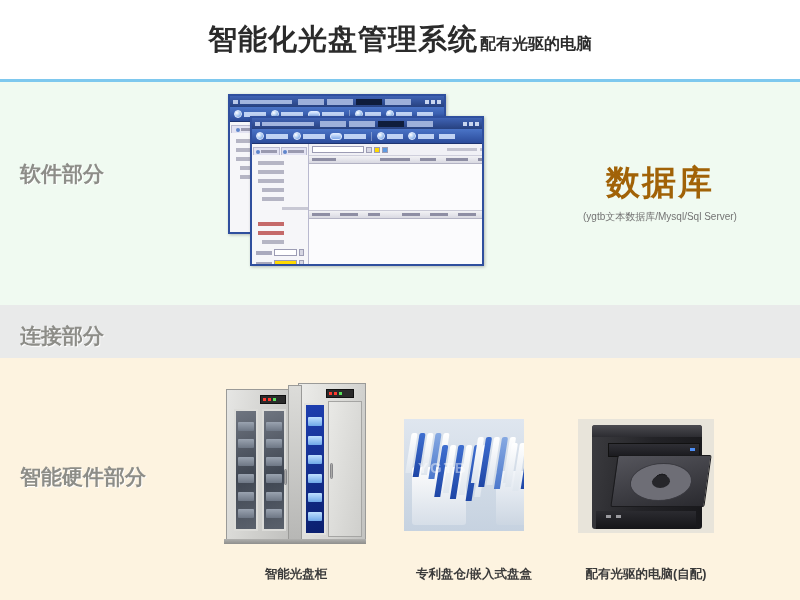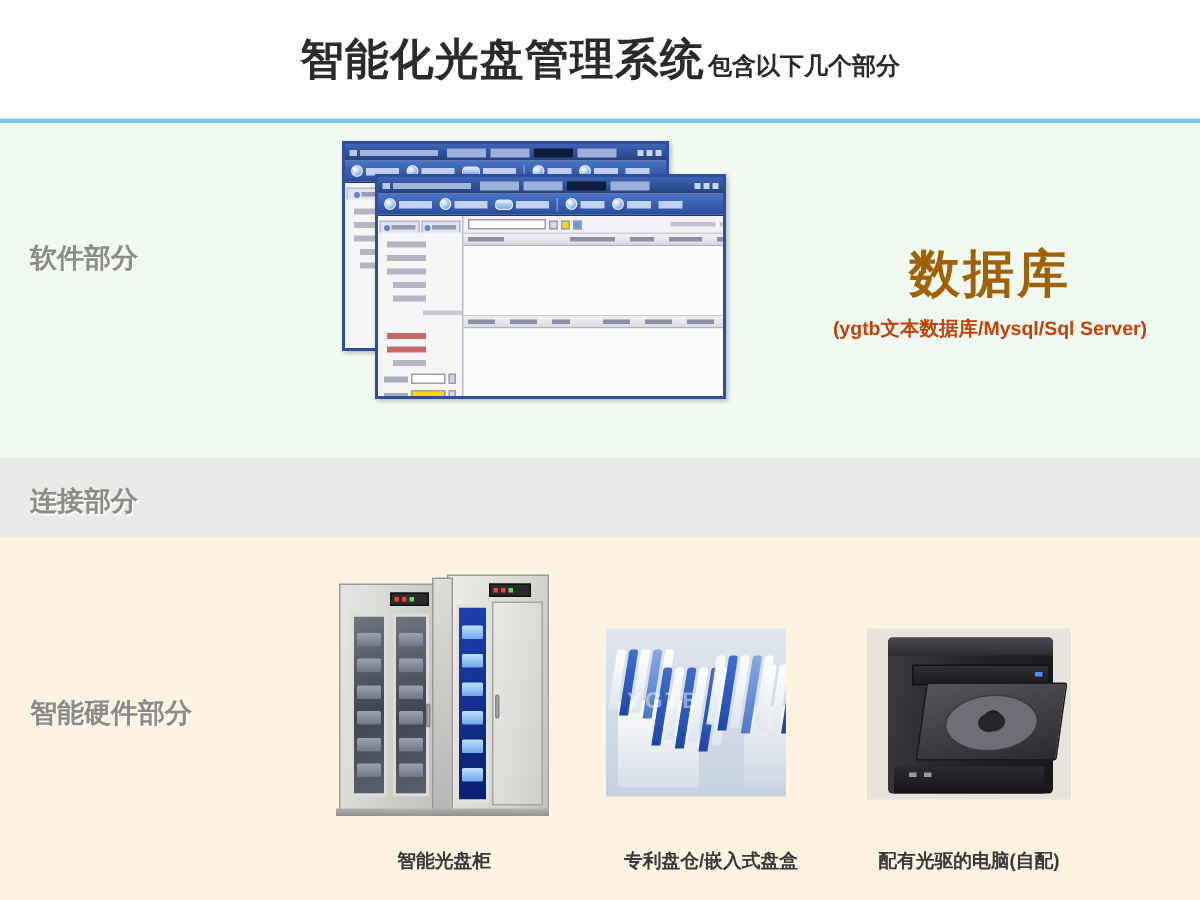--- a/index.html
+++ b/index.html
@@ -40,21 +40,21 @@
     position: absolute; left: 0; top: 305px; width: 800px; height: 53px;
     background: #e9eaea;
   }
   .band-hardware {
     position: absolute; left: 0; top: 358px; width: 800px; height: 242px;
     background: #fdf3e0;
   }
 
   .band-label {
     position: absolute;
-    font-size: 18px; font-weight: bold; color: #8d8d88;
+    font-size: 21px; font-weight: bold; color: #8d8d88;
     text-shadow: 1px 1px 0 rgba(255,255,255,0.9);
     white-space: nowrap;
   }
   .lbl-software { left: 20px; top: 160px; }
   .lbl-connect  { left: 20px; top: 322px; }
   .lbl-hardware { left: 20px; top: 463px; }
 
   
   .win-stack { position: absolute; left: 228px; top: 94px; width: 256px; height: 172px; }
   .win {
@@ -149,21 +149,21 @@
   .wr-grid.top { border-bottom: 1px solid #c9c9d6; }
 
   .win-caption {
     position: absolute; left: 228px; top: 272px; width: 256px;
     text-align: center; font-size: 12.5px; font-weight: bold; color: #3a3a3a;
   }
 
   
   .db-block { position: absolute; left: 520px; top: 160px; width: 280px; text-align: center; }
   .db-title { font-size: 34px; font-weight: bold; color: #a16207; letter-spacing: 2px; }
-  .db-sub { font-size: 13px; font-weight: bold; color: #c2410c; margin-top: 4px; }
+  .db-sub { font-size: 10px; font-weight: normal; color: #737373; margin-top: 4px; }
 
   
   .conn-text {
     position: absolute; left: 250px; top: 320px; width: 330px;
     text-align: center; font-size: 19px; font-weight: bold; color: #3c3c3c;
   }
 
   
   .hw { position: absolute; }
 
@@ -289,21 +289,21 @@
   .cap-3 { left: 570px; width: 152px; }
 </style>
 </head>
 <body>
 
 <div class="page">
 
   <div class="header">
     <div class="header-inner">
       <span class="title-main">智能化光盘管理系统</span>
-      <span class="title-sub">包含以下几个部分</span>
+      <span class="title-sub">配有光驱的电脑</span>
     </div>
   </div>
   <div class="header-rule"></div>
 
   <div class="band-software"></div>
   <div class="band-label lbl-software">软件部分</div>
 
   <div class="win-stack">
 
     <div class="win win-back">

